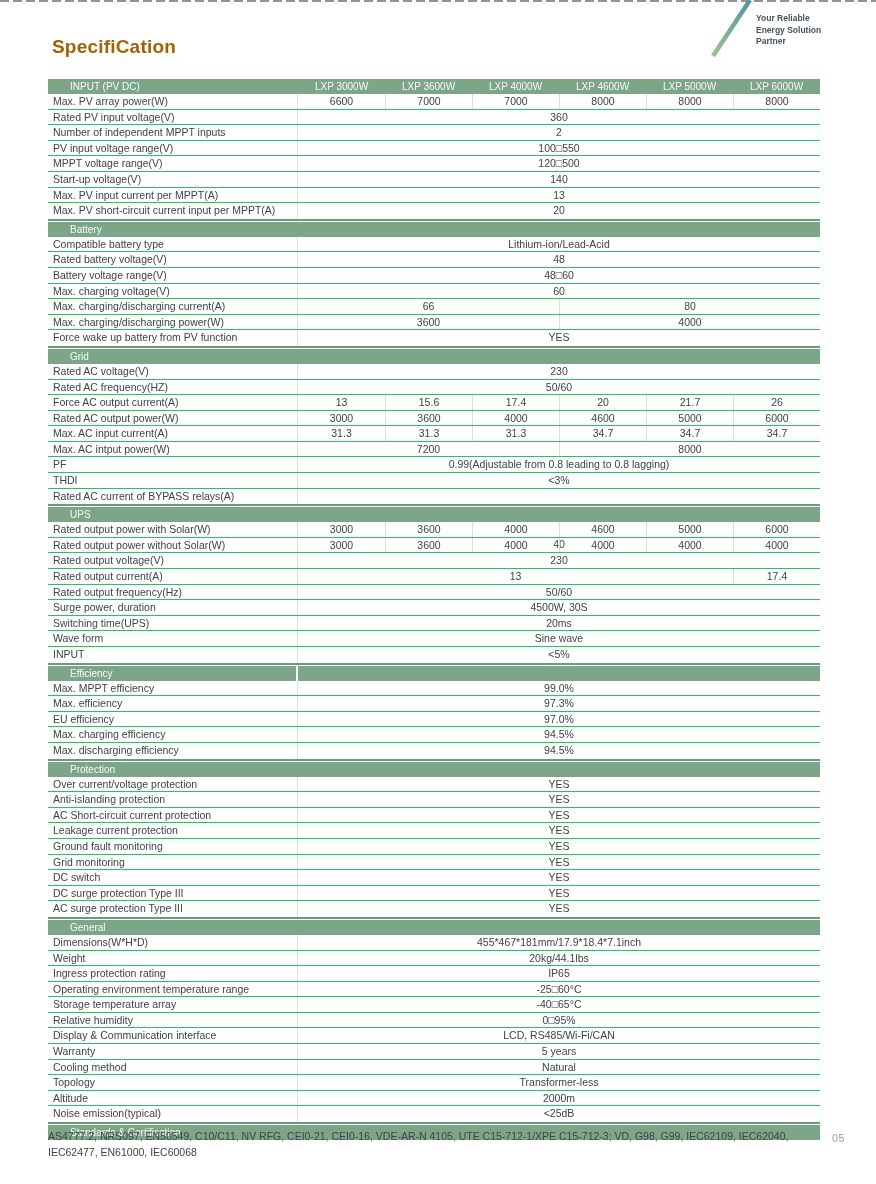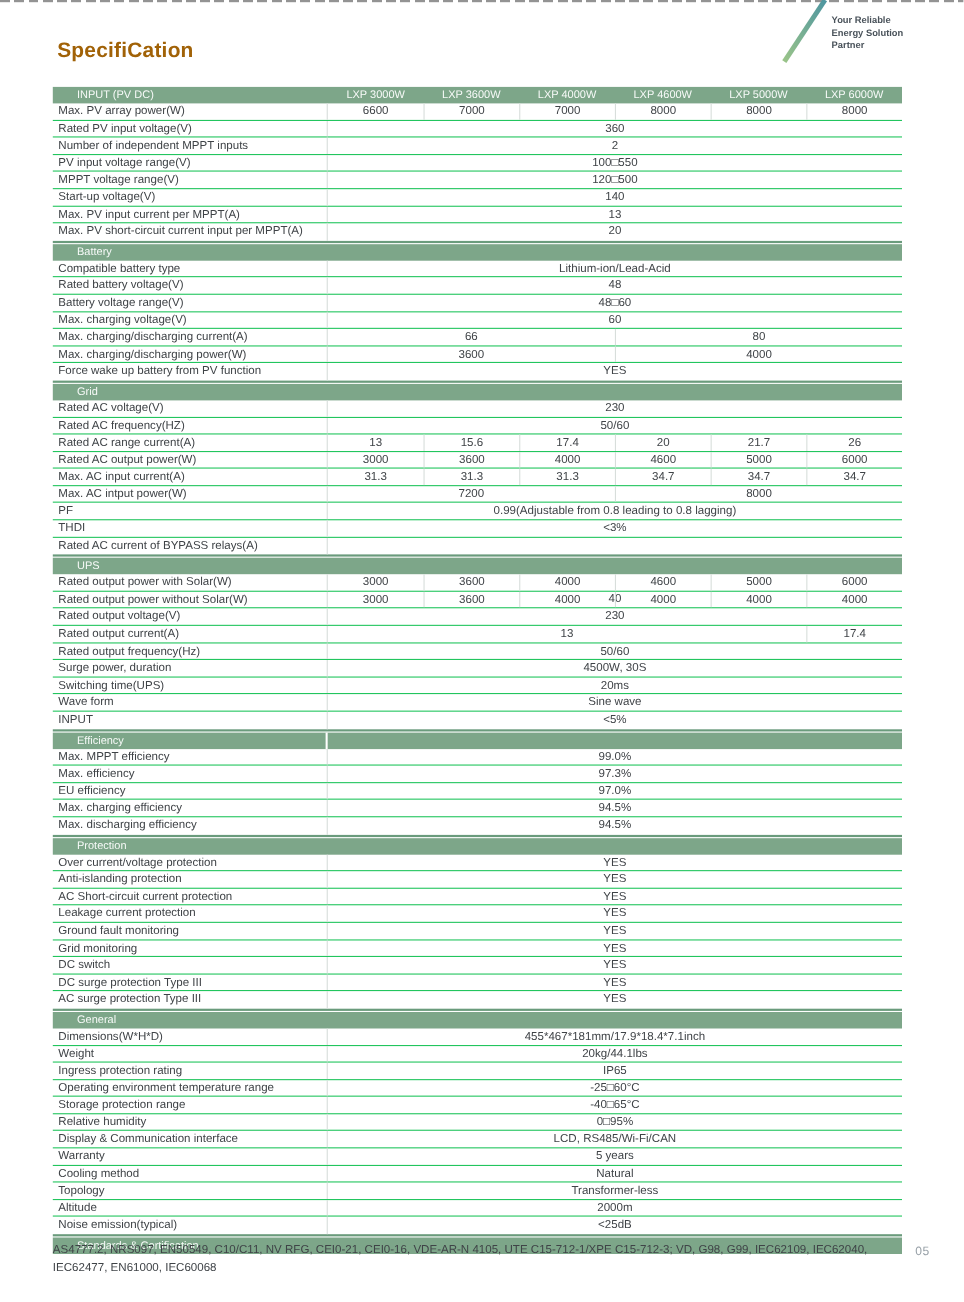--- a/index.html
+++ b/index.html
@@ -211,21 +211,21 @@
             <div class="cell" style="flex: 0 0 522px;">230</div>
           </div>
         </div>
         <div class="row">
           <div class="row-label">Rated AC frequency(HZ)</div>
           <div class="cells">
             <div class="cell" style="flex: 0 0 522px;">50/60</div>
           </div>
         </div>
         <div class="row">
-          <div class="row-label">Rated AC range current(A)</div>
+          <div class="row-label">Force AC output current(A)</div>
           <div class="cells">
             <div class="cell" style="flex: 0 0 87px;">13</div>
             <div class="cell" style="flex: 0 0 87px;">15.6</div>
             <div class="cell" style="flex: 0 0 87px;">17.4</div>
             <div class="cell" style="flex: 0 0 87px;">20</div>
             <div class="cell" style="flex: 0 0 87px;">21.7</div>
             <div class="cell" style="flex: 0 0 87px;">26</div>
           </div>
         </div>
         <div class="row">
@@ -471,21 +471,21 @@
             <div class="cell" style="flex: 0 0 522px;">IP65</div>
           </div>
         </div>
         <div class="row">
           <div class="row-label">Operating environment temperature range</div>
           <div class="cells">
             <div class="cell" style="flex: 0 0 522px;">-25□60°C</div>
           </div>
         </div>
         <div class="row">
-          <div class="row-label">Storage protection range</div>
+          <div class="row-label">Storage temperature array</div>
           <div class="cells">
             <div class="cell" style="flex: 0 0 522px;">-40□65°C</div>
           </div>
         </div>
         <div class="row">
           <div class="row-label">Relative humidity</div>
           <div class="cells">
             <div class="cell" style="flex: 0 0 522px;">0□95%</div>
           </div>
         </div>

